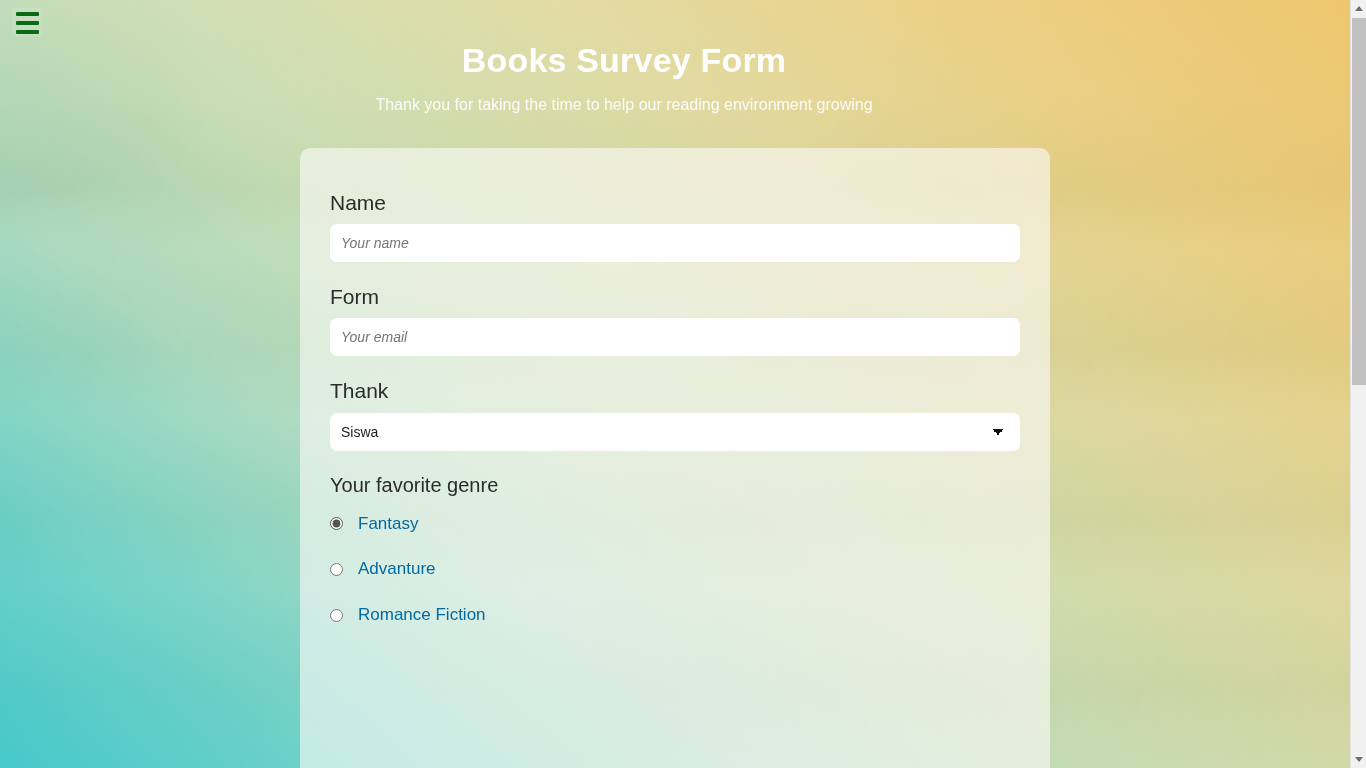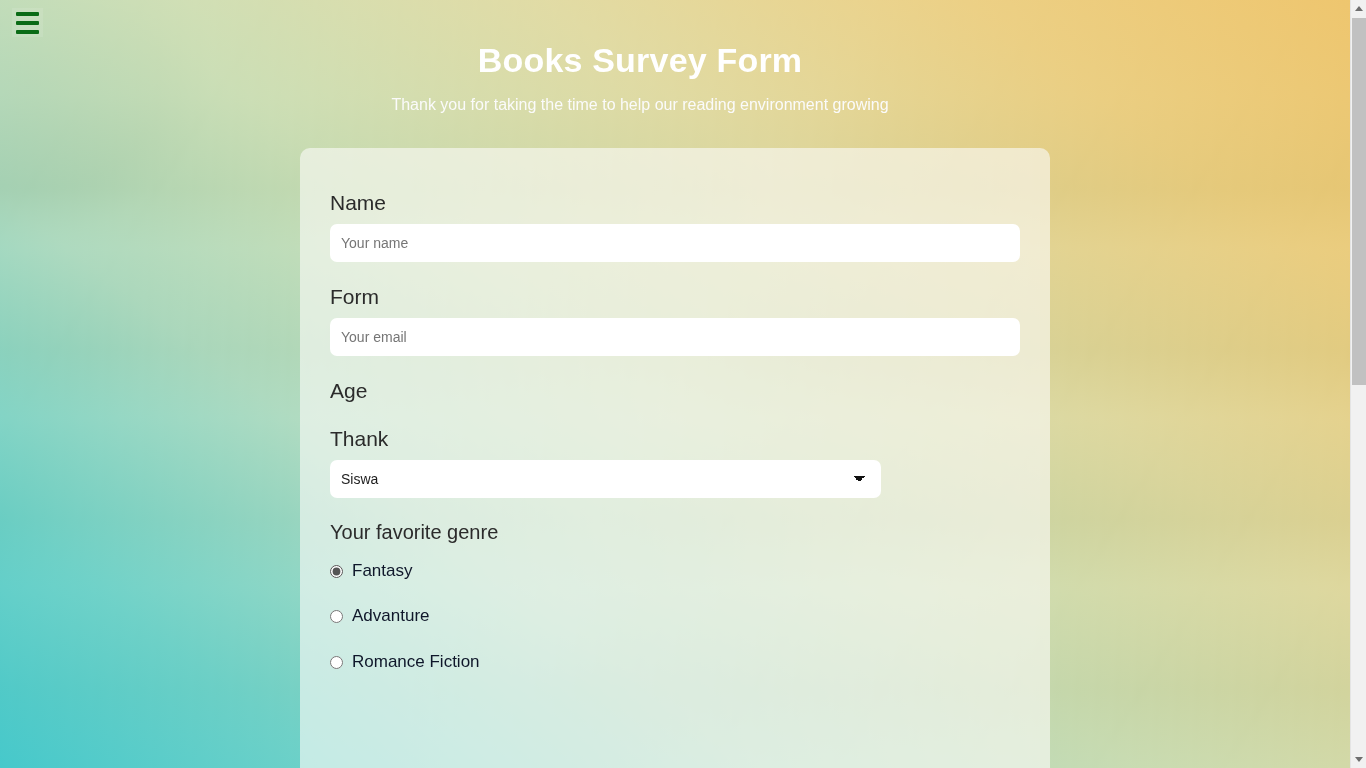--- a/index.html
+++ b/index.html
@@ -107,21 +107,21 @@
   }
   #hamburger .bar {
     width: 23px; height: 4px;
     background: #0a6b16;
     border-radius: 1px;
   }
 
   
   #header {
     position: absolute;
-    left: 16px; top: 0;
+    left: 0; top: 0;
     width: 1248px;
     text-align: center;
     padding-top: 40px;
   }
   #form-title {
     margin: 0;
     font-size: 34px;
     font-weight: 700;
     color: #ffffff;
     letter-spacing: 0.2px;
@@ -162,26 +162,27 @@
     width: 690px;
     height: 38px;
     border: none;
     border-radius: 7px;
     background: #ffffff;
     padding: 0 11px;
     font-size: 14px;
     font-family: "Liberation Sans", sans-serif;
     color: #2b2b2b;
     outline: none;
+    font-style: italic;
   }
   .text-input::placeholder { color: #757575; }
 
   .select-input {
     display: block;
-    width: 551px;
+    width: 690px;
     height: 38px;
     border: none;
     border-radius: 7px;
     background: #ffffff;
     padding: 0 11px;
     font-size: 14px;
     font-family: "Liberation Sans", sans-serif;
     color: #1c1c1c;
     outline: none;
     appearance: none;
@@ -210,23 +211,23 @@
     margin-bottom: 27px;
   }
   .radio-row input[type="radio"] {
     margin: 0;
     width: 13px; height: 13px;
     accent-color: #555555;
     flex: 0 0 auto;
   }
   .radio-row label {
     font-size: 17px;
-    color: #0f172a;
+    color: #0369a1;
     line-height: 1.1;
-    margin-left: 9px;
+    margin-left: 15px;
     cursor: pointer;
   }
 
   
   #scrollbar {
     position: absolute;
     right: 0; top: 0;
     width: 16px; height: 768px;
     background: #f1f1f1;
     border-left: 1px solid #e4e4e4;
@@ -289,21 +290,20 @@
         <label class="field-label">Name</label>
         <input class="text-input" type="text" placeholder="Your name" style="">
       </div>
 
       <div class="field">
         <label class="field-label">Form</label>
         <input class="text-input" type="text" placeholder="Your email" style="">
       </div>
 
       <div class="field">
-        <label class="field-label">Age</label>
       </div>
 
       <div class="field">
         <label class="field-label">Thank</label>
         <select class="select-input">
           <option>Siswa</option>
         </select>
       </div>
 
       <div class="field">

